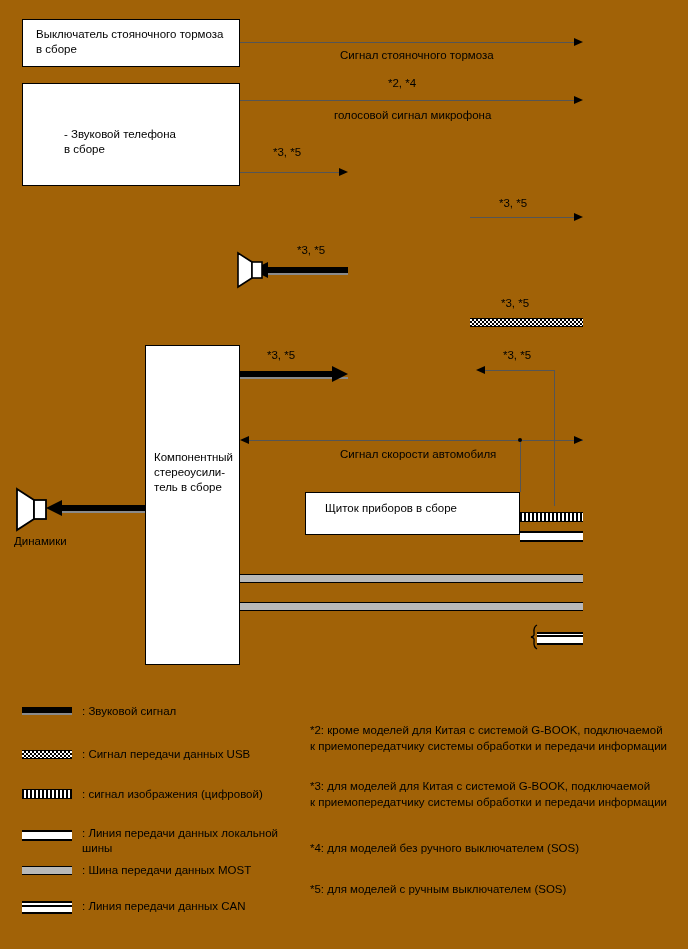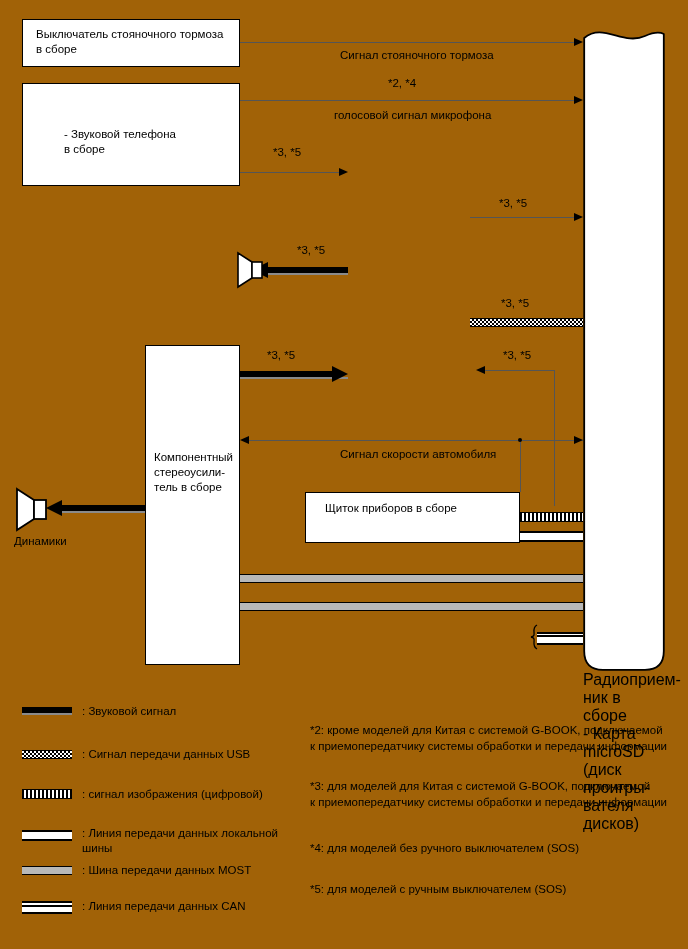--- a/index.html
+++ b/index.html
@@ -114,36 +114,24 @@
 в сборе</div>
   </div>
 
 
   <div class="box" style="left:145px;top:345px;width:95px;height:320px;">
     <div class="txt" style="left:8px;top:58px;margin-top:46px;">Компонентный
 стереоусили-
 тель в сборе</div>
   </div>
 
-  <div class="box" style="left:305px;top:492px;width:215px;height:51px;text-align:center;">
+  <div class="box" style="left:305px;top:492px;width:215px;height:43px;text-align:center;">
     <div class="txt" style="left:19px;top:8px;">Щиток приборов в сборе</div>
   </div>
 
-  <div style="position:absolute;left:583px;top:16px;width:82px;height:655px;">
-    <svg width="82" height="655" viewBox="0 0 82 655">
-      <path d="M1.2,22 C20,6 40,30 62,20 C70,16.5 76,15.5 80.8,18
-               L80.8,635 Q80.8,653.8 62,653.8
-               L20,653.8 Q1.2,653.8 1.2,635 Z" fill="#ffffff" stroke="#000000" stroke-width="1.8" stroke-linejoin="round"></path>
-    </svg>
-    <div class="txt" style="left:9px;top:176px;">Радиоприем-
-ник в сборе</div>
-    <div class="txt" style="left:5px;top:329px;">- Карта microSD
-(диск проигры-
-вателя дисков)</div>
-  </div>
 
   <div class="hline" style="left:240px;top:42px;width:335px;"></div>
   <div class="ar-r" style="left:574px;top:38px;"></div>
   <div class="lbl" style="left:340px;top:48px;">Сигнал стояночного тормоза</div>
 
   <div class="hline" style="left:240px;top:100px;width:335px;"></div>
   <div class="ar-r" style="left:574px;top:96px;"></div>
   <div class="lbl" style="left:388px;top:76px;">*2, *4</div>
   <div class="lbl" style="left:334px;top:108px;">голосовой сигнал микрофона</div>
 

